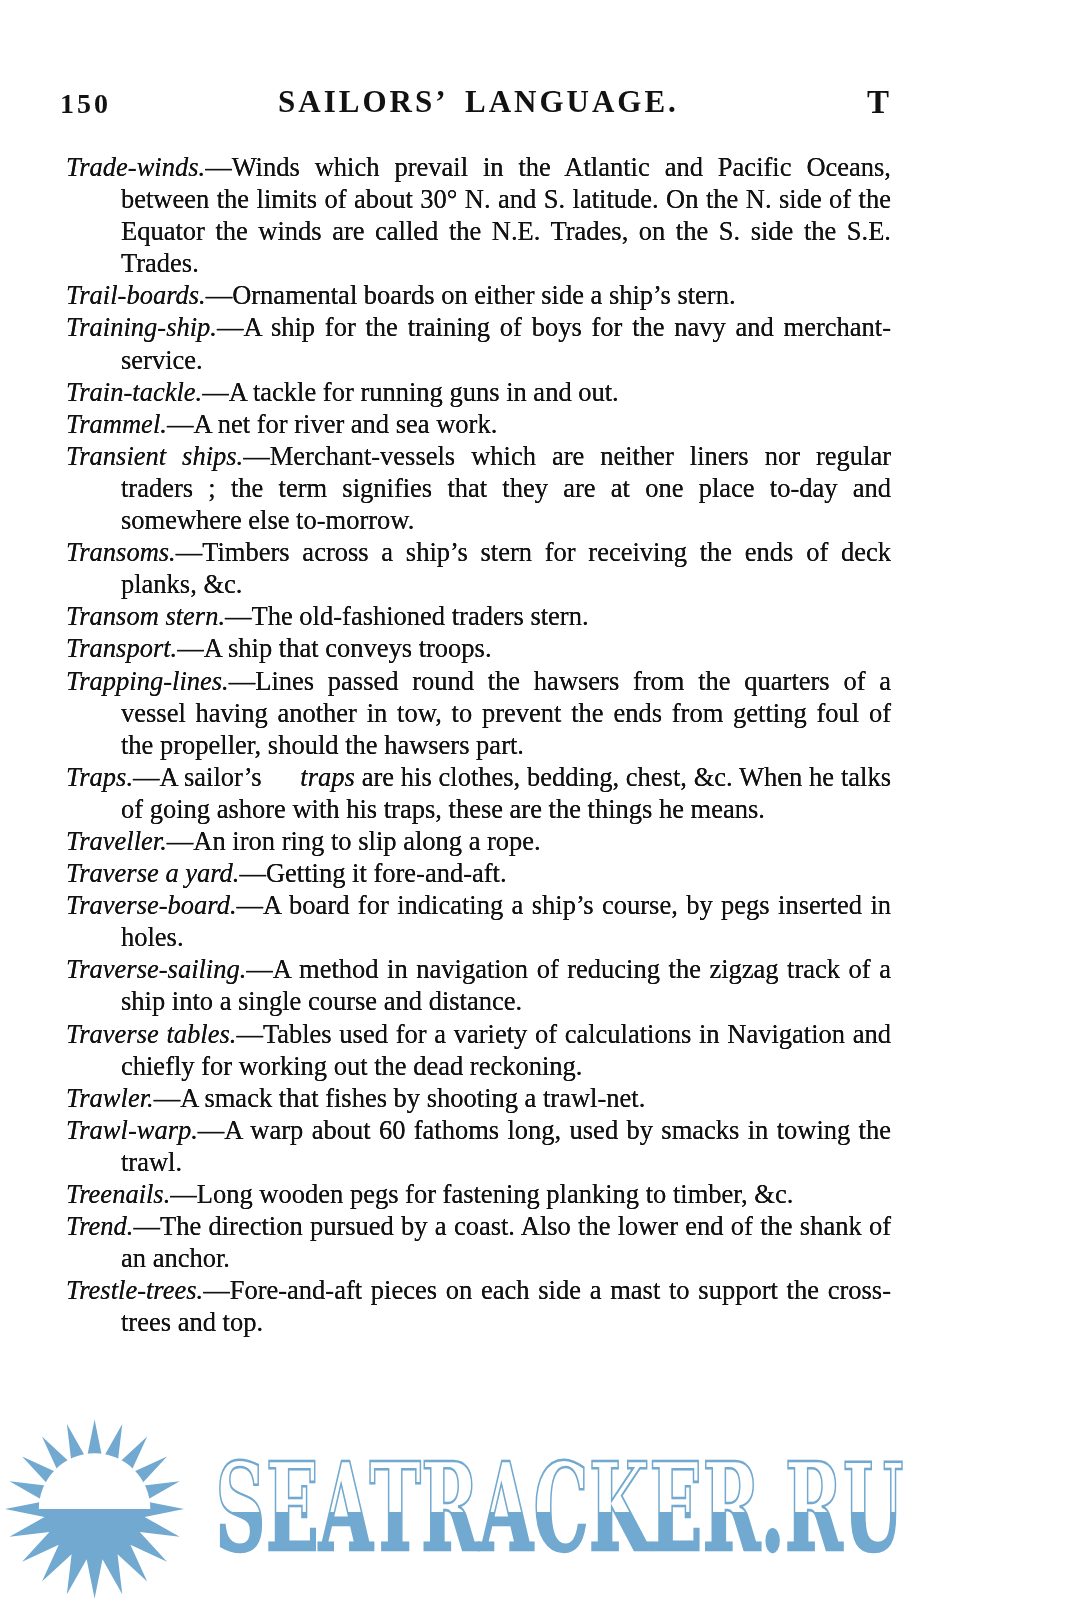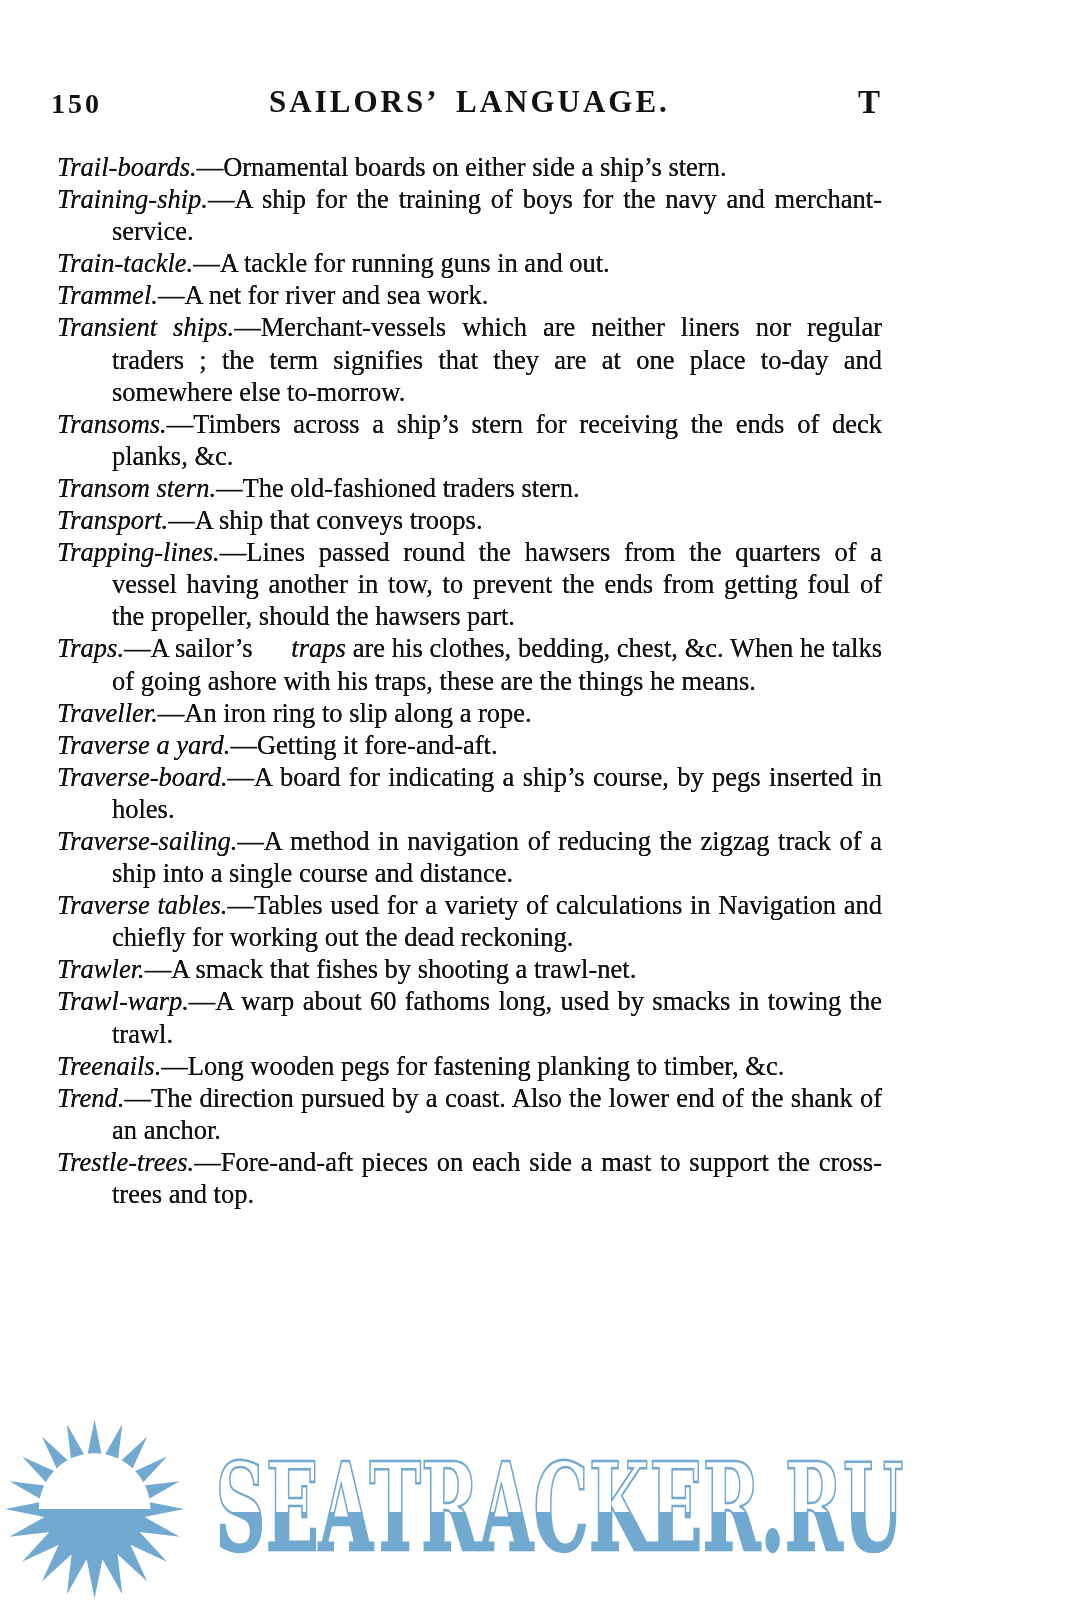--- a/index.html
+++ b/index.html
@@ -8,21 +8,21 @@
     width: 1080px;
     height: 1610px;
     margin: 0 auto;
     background: #ffffff;
     overflow: hidden;
     font-family: "Liberation Serif", serif;
     color: #121212;
   }
   .content {
     position: absolute;
-    left: 57px;
+    left: 66px;
     top: 84px;
     width: 825px;
   }
   .running-head {
     position: relative;
     height: 42px;
   }
   .pagenum {
     position: absolute;
     left: -6px;
@@ -79,20 +79,21 @@
 
   <div class="content">
 
     <div class="running-head">
       <span class="pagenum">150</span>
       <span class="head-title">SAILORS’ LANGUAGE.</span>
       <span class="section-letter">T</span>
     </div>
 
     <div class="entries">
+        <p class="entry"><span class="term">Trade-winds.</span><span class="seg">—Winds which prevail in the Atlantic and Pacific Oceans, between the limits of about 30° N. and S. latitude. On the N. side of the Equator the winds are called the N.E. Trades, on the S. side the S.E. Trades.</span></p>
         <p class="entry"><span class="term">Trail-boards.</span><span class="seg">—Ornamental boards on either side a ship’s stern.</span></p>
         <p class="entry"><span class="term">Training-ship.</span><span class="seg">—A ship for the training of boys for the navy and merchant-service.</span></p>
         <p class="entry"><span class="term">Train-tackle.</span><span class="seg">—A tackle for running guns in and out.</span></p>
         <p class="entry"><span class="term">Trammel.</span><span class="seg">—A net for river and sea work.</span></p>
         <p class="entry"><span class="term">Transient ships.</span><span class="seg">—Merchant-vessels which are neither liners nor regular traders ; the term signifies that they are at one place to-day and somewhere else to-morrow.</span></p>
         <p class="entry"><span class="term">Transoms.</span><span class="seg">—Timbers across a ship’s stern for receiving the ends of deck planks, &amp;c.</span></p>
         <p class="entry"><span class="term">Transom stern.</span><span class="seg">—The old-fashioned traders stern.</span></p>
         <p class="entry"><span class="term">Transport.</span><span class="seg">—A ship that conveys troops.</span></p>
         <p class="entry"><span class="term">Trapping-lines.</span><span class="seg">—Lines passed round the hawsers from the quarters of a vessel having another in tow, to prevent the ends from getting foul of the propeller, should the hawsers part.</span></p>
         <p class="entry"><span class="term">Traps.</span><span class="seg">—A sailor’s </span><span class="seg it">traps</span><span class="seg"> are his clothes, bedding, chest, &amp;c.  When he talks of going ashore with his traps, these are the things he means.</span></p>

